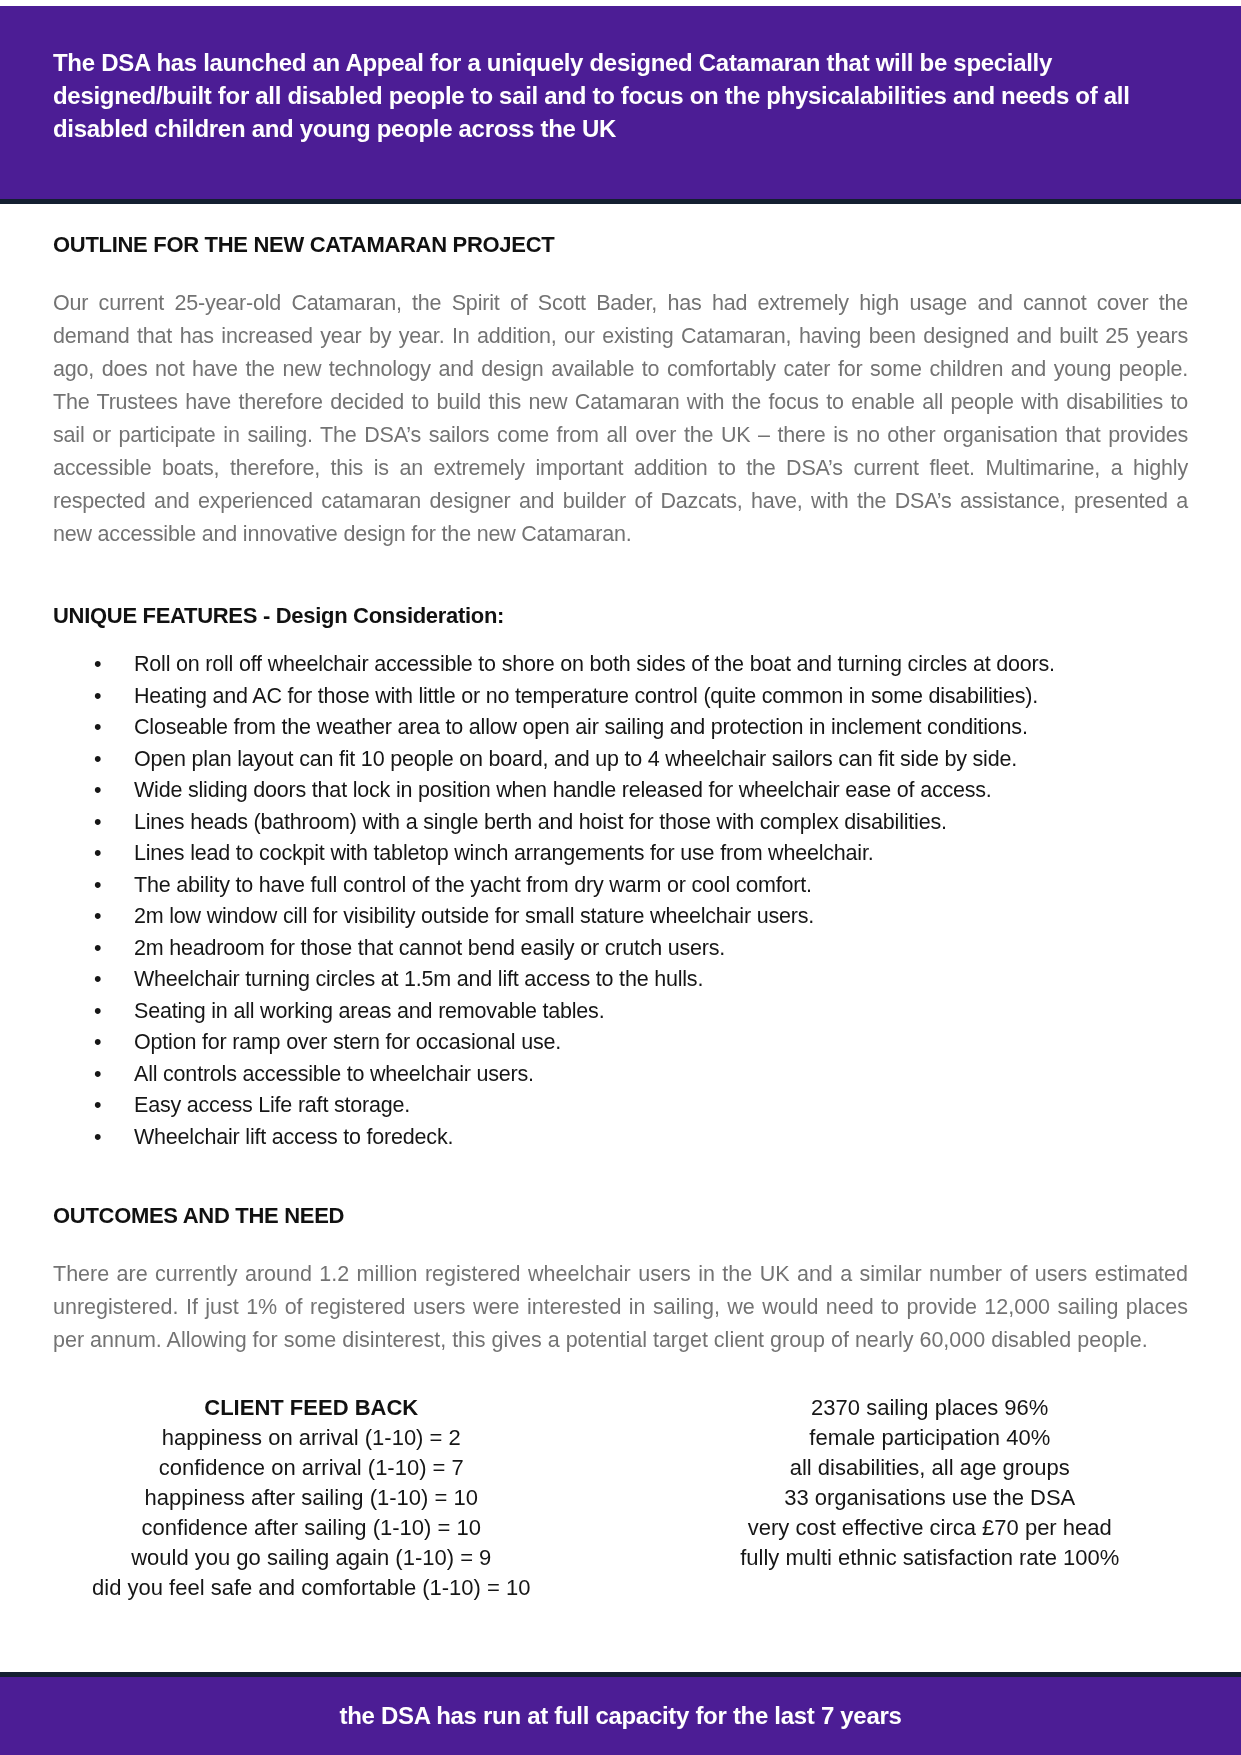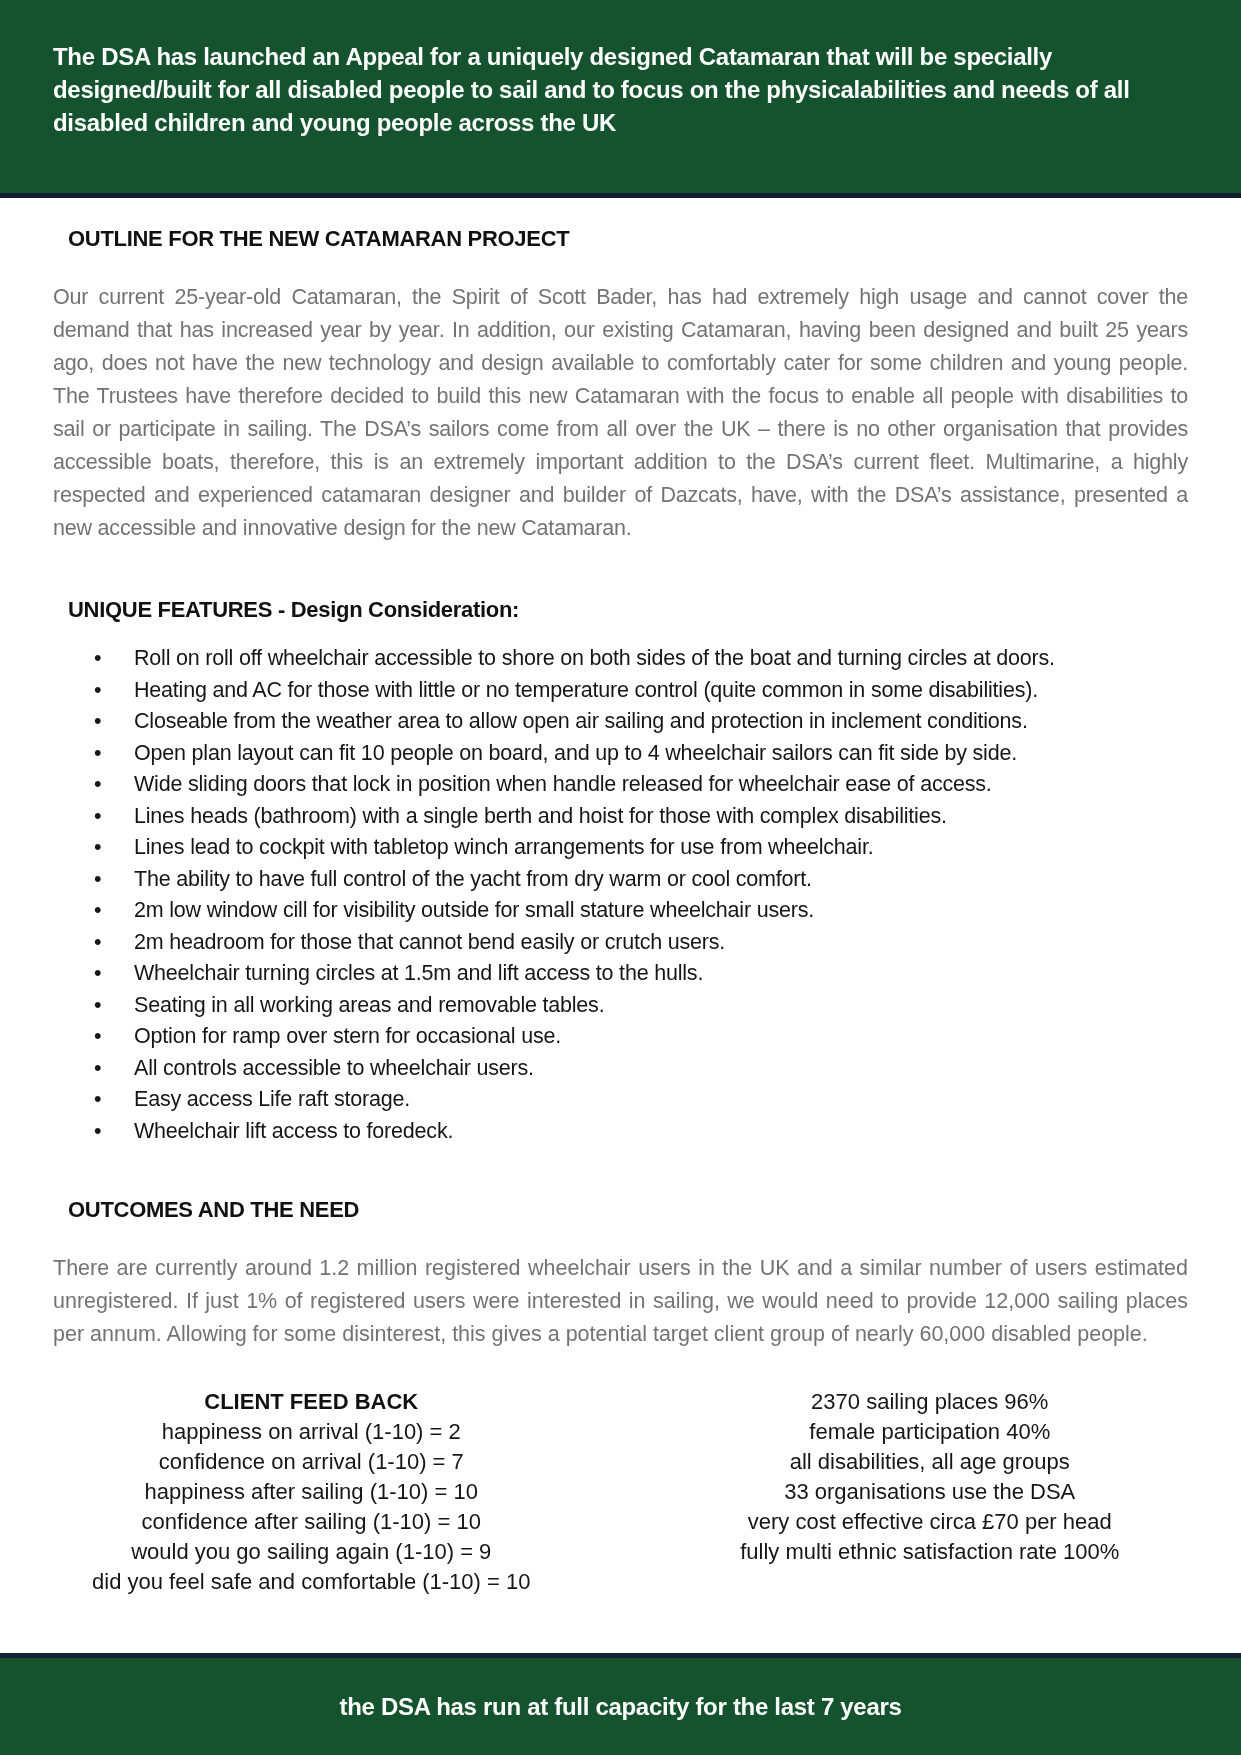--- a/index.html
+++ b/index.html
@@ -4,37 +4,36 @@
 <style>
   * { margin:0; padding:0; box-sizing:border-box; }
   html,body { background:#ffffff; }
   .page {
     width:1241px; height:1755px; position:relative;
     background:#ffffff; overflow:hidden;
     font-family:"Liberation Sans", sans-serif;
     color:#161616;
   }
   .banner {
-    background:#14532d;
-    display:flex; align-items:center;
+    background:#4c1d95;
+    display:flex; align-items:center;margin-top:6px;
   }
   .banner-top {
     height:198px;
     border-bottom:5px solid #141F31;
     padding:0 53px 14px 53px;
   }
   .banner-top .banner-text {
     color:#ffffff; font-weight:bold; font-size:24px; line-height:33px;
     letter-spacing:-0.3px;
   }
   .content { padding:0 53px; }
   .section-heading {
     font-size:22px; font-weight:bold; letter-spacing:-0.3px;
     color:#111111;
-    margin-left:15px;
   }
   .heading-outline { margin-top:28px; }
   .heading-features { margin-top:52px; }
   .heading-outcomes { margin-top:50px; }
   .para {
     font-size:21.5px; line-height:33px; text-align:justify;
     letter-spacing:-0.2px; margin-top:29px; color:#737373;
   }
   .para-need { letter-spacing:0; }
   ul.features-list {
@@ -50,21 +49,21 @@
     font-size:21.5px;
   }
   .columns {
     display:grid; grid-template-columns:1fr 1fr; column-gap:102px;
     margin-top:36px; text-align:center;
   }
   .col { font-size:22px; line-height:30px; }
   .col-heading { font-weight:bold; font-size:22px; line-height:30px; color:#111111; }
   .banner-bottom {
     position:absolute; left:0; right:0; bottom:0;
-    height:102px;
+    height:83px;
     border-top:5px solid #141F31;
     justify-content:center;
   }
   .banner-bottom .banner-text {
     color:#ffffff; font-weight:bold; font-size:24px; letter-spacing:-0.3px;
   }
 </style>
 </head>
 <body>
 

